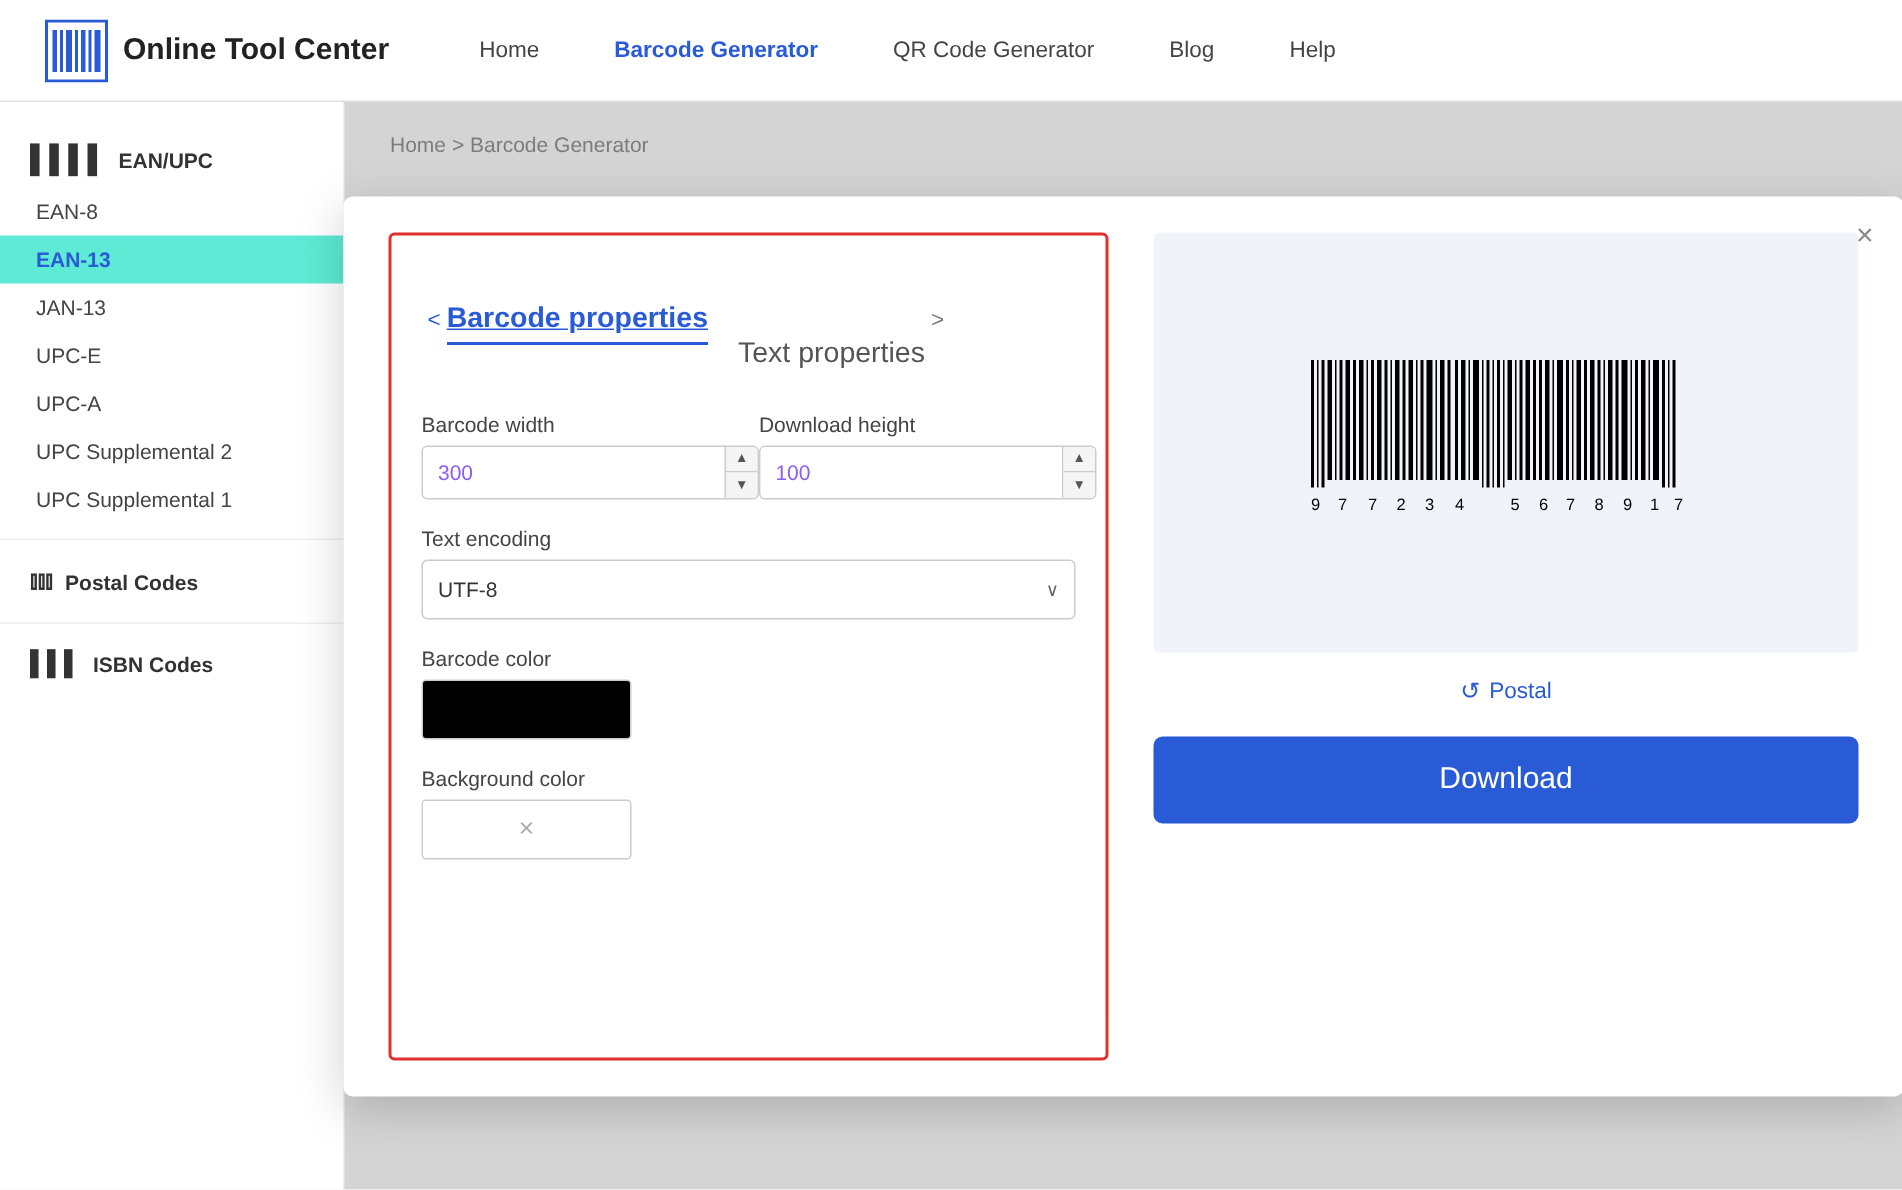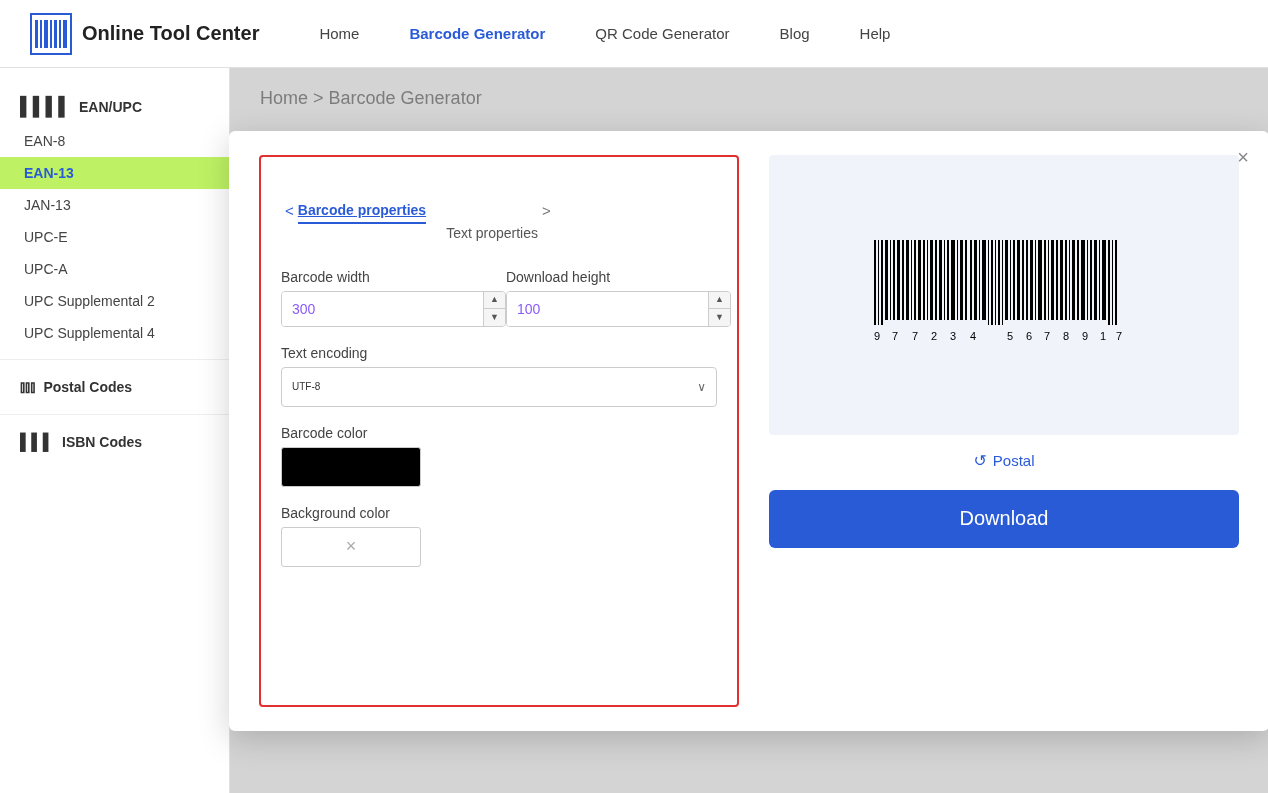--- a/index.html
+++ b/index.html
@@ -75,32 +75,32 @@
     }
     .sidebar-item {
       padding: 8px 24px;
       font-size: 14px;
       color: #444;
       cursor: pointer;
     }
     .sidebar-item.active {
       color: #2a5bd7;
       font-weight: 600;
-      background: #bef264;
+      background: #5eead4;
     }
 
     
     .content-area {
       flex: 1;
       padding: 20px 30px;
       position: relative;
       background: #f5f5f5;
     }
     .breadcrumb {
-      font-size: 18px;
+      font-size: 14px;
       color: #666;
       margin-bottom: 20px;
     }
     .breadcrumb span {
       color: #444;
     }
 
     
     .overlay {
       position: absolute;
@@ -152,21 +152,21 @@
     }
 
     
     .prop-tabs {
       display: flex;
       align-items: center;
       margin-bottom: 24px;
       gap: 0;
     }
     .prop-tab {
-      font-size: 14px;
+      font-size: 19px;
       cursor: pointer;
       padding: 4px 0;
     }
     .prop-tab.active {
       color: #2a5bd7;
       font-weight: 600;
       border-bottom: 2px solid #2a5bd7;
       text-decoration: underline;
     }
     .prop-tab.inactive {
@@ -244,21 +244,21 @@
       border-radius: 4px;
       overflow: hidden;
       height: 40px;
       align-items: center;
     }
     .select-input {
       flex: 1;
       border: none;
       outline: none;
       padding: 0 10px;
-      font-size: 10px;
+      font-size: 14px;
       color: #333;
       appearance: none;
       background: transparent;
     }
     .select-arrow {
       padding: 0 10px;
       color: #666;
       font-size: 12px;
     }
 
@@ -370,21 +370,21 @@
     <div class="sidebar-section-header">
       <span style="font-size:18px;">▌▌▌▌</span>
       <span>EAN/UPC</span>
     </div>
     <div class="sidebar-item">EAN-8</div>
     <div class="sidebar-item active">EAN-13</div>
     <div class="sidebar-item">JAN-13</div>
     <div class="sidebar-item">UPC-E</div>
     <div class="sidebar-item">UPC-A</div>
     <div class="sidebar-item">UPC Supplemental 2</div>
-    <div class="sidebar-item">UPC Supplemental 4</div>
+    <div class="sidebar-item">UPC Supplemental 1</div>
     <div class="sidebar-divider"></div>
     <div class="sidebar-section-header">
       <span style="font-size:16px;">⫾⫾⫾</span>
       <span>Postal Codes</span>
     </div>
     <div class="sidebar-divider"></div>
     <div class="sidebar-section-header">
       <span style="font-size:16px;">▌▌▌</span>
       <span>ISBN Codes</span>
     </div>

